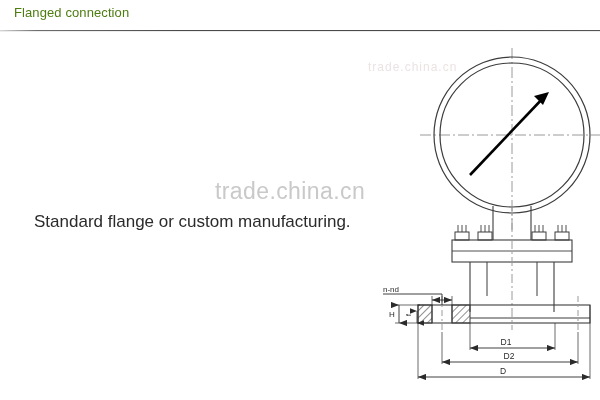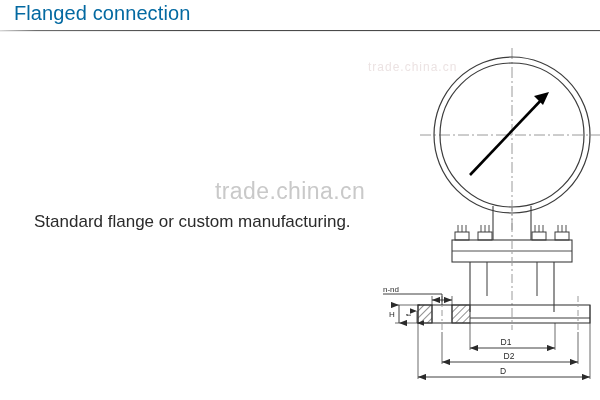--- a/index.html
+++ b/index.html
@@ -14,23 +14,23 @@
     overflow: hidden;
     font-family: "Liberation Sans", sans-serif;
     color: #222;
   }
 
   
   .page-title {
     position: absolute;
     left: 14px;
     top: 3px;
-    font-size: 20px;
+    font-size: 13px;
     line-height: 20px;
-    color: #0369a1;
+    color: #4d7c0f;
     letter-spacing: 0.1px;
     white-space: nowrap;
   }
   .title-divider {
     position: absolute;
     left: 0;
     top: 30px;
     width: 600px;
     height: 1px;
     background: linear-gradient(to right, #d8d8d8 0%, #6e6e6e 6%, #4a4a4a 30%, #4a4a4a 80%, #555 100%);

